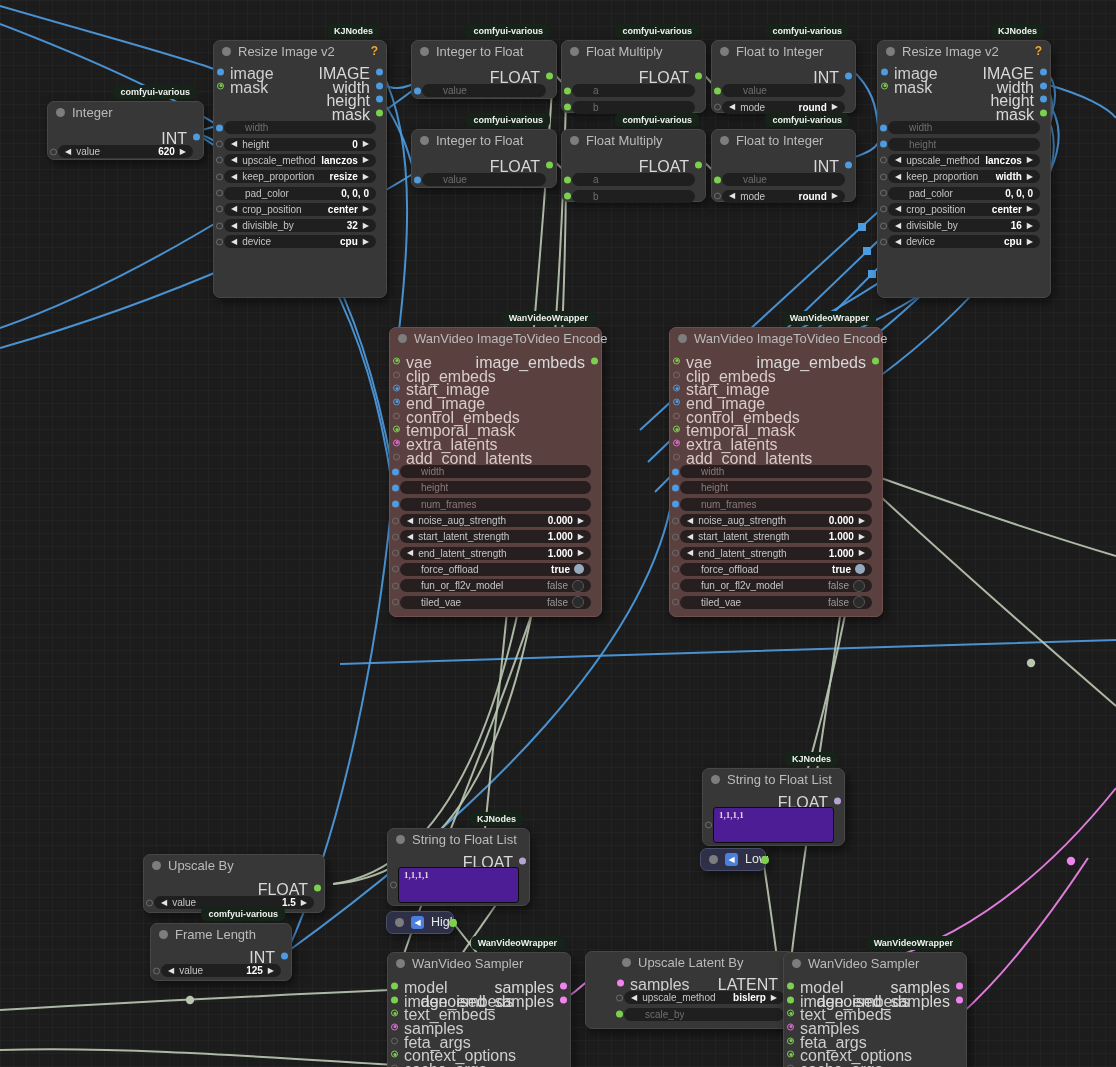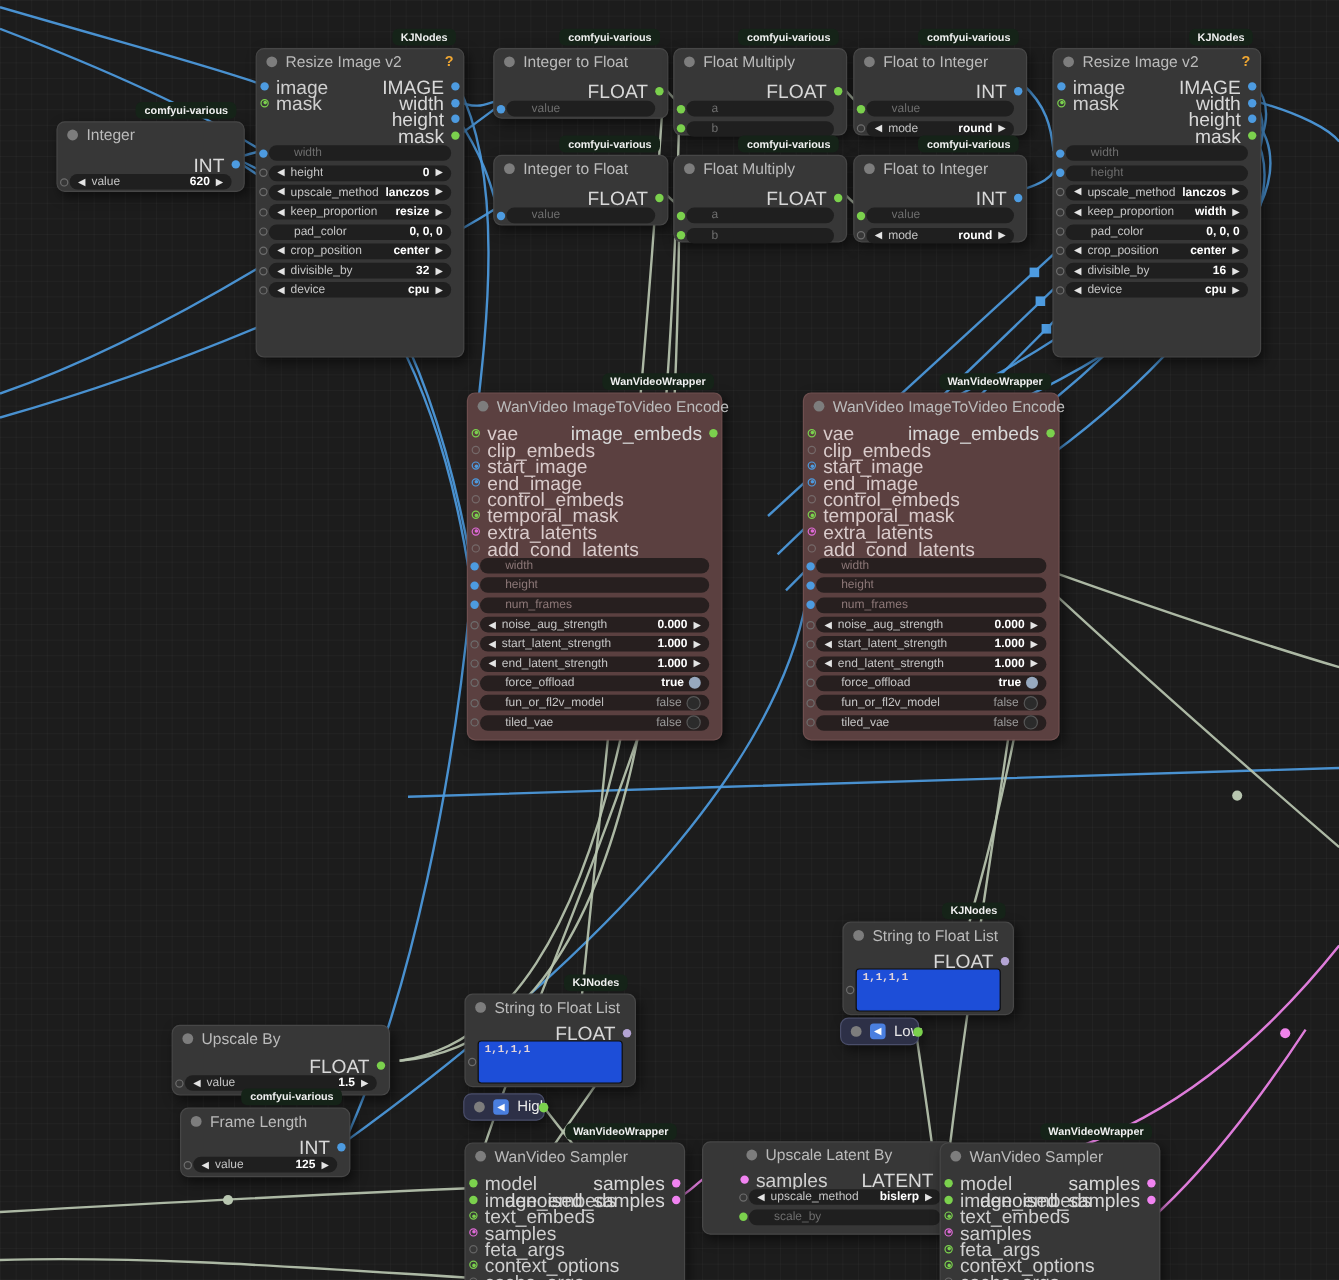--- a/index.html
+++ b/index.html
@@ -54,22 +54,22 @@
   .wlabel{margin-left:5px;white-space:nowrap;overflow:hidden;}
   .plain .wlabel,.toggle .wlabel,.slotp .wlabel{margin-left:14px;}
   .wvalue{margin-left:auto;font-weight:bold;color:#fff;white-space:nowrap;}
   .combo .wvalue{margin-right:5px;}
   .slotp .wlabel{color:#6e6e6e;font-weight:normal;}
   .maroon .slotp .wlabel{color:#8d7878;}
   .toggle .wvalue{margin-right:4px;}
   .toggle.off .wvalue{color:#999;font-weight:normal;text-align:center;}
   .knob{width:10px;height:10px;border-radius:50%;flex:0 0 auto;}
   .knob.on{background:#97a9bf;} .knob.off{background:#2b2b2b;border:1px solid #565656;}
-  .tarea{flex:1;margin:0 10px;height:30px;background:#1d4ed8;border:1px solid #0d0d0d;border-radius:3px;
-         font-family:Liberation Mono, monospace;font-size:9px;color:#e3d5da;padding:2px 5px;font-weight:bold;}
+  .tarea{flex:1;margin:0 10px;height:30px;background:#4c1d95;border:1px solid #0d0d0d;border-radius:3px;
+         font-family:Liberation Serif, serif;font-size:9px;color:#e3d5da;padding:2px 5px;font-weight:bold;}
 </style>
 </head>
 <body>
 
 <div id="stage">
   <svg id="wires" width="1116" height="1067">
       <path d="M0,6 C110,38 175,55 217,70" stroke="#4d9be0" stroke-width="2" fill="none" opacity="0.92"></path>
       <path d="M0,24 C120,70 180,102 219,126" stroke="#4d9be0" stroke-width="2" fill="none" opacity="0.92"></path>
       <path d="M0,328 C150,276 320,160 416,88" stroke="#4d9be0" stroke-width="2" fill="none" opacity="0.92"></path>
       <path d="M0,348 C170,300 330,226 416,172" stroke="#4d9be0" stroke-width="2" fill="none" opacity="0.92"></path>

